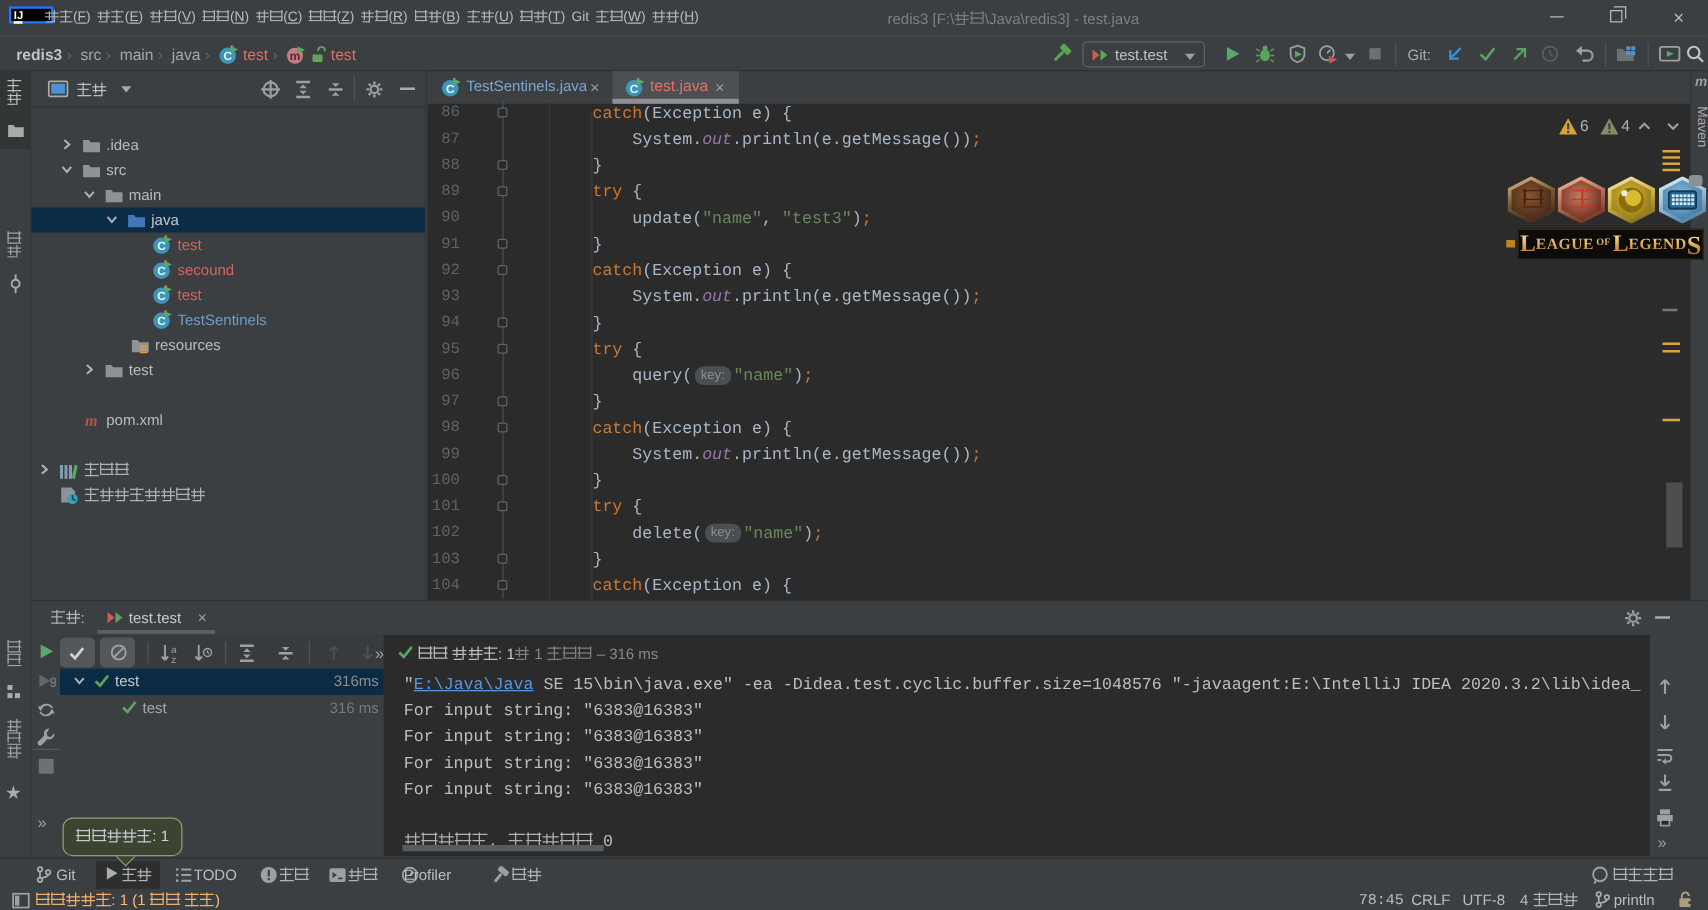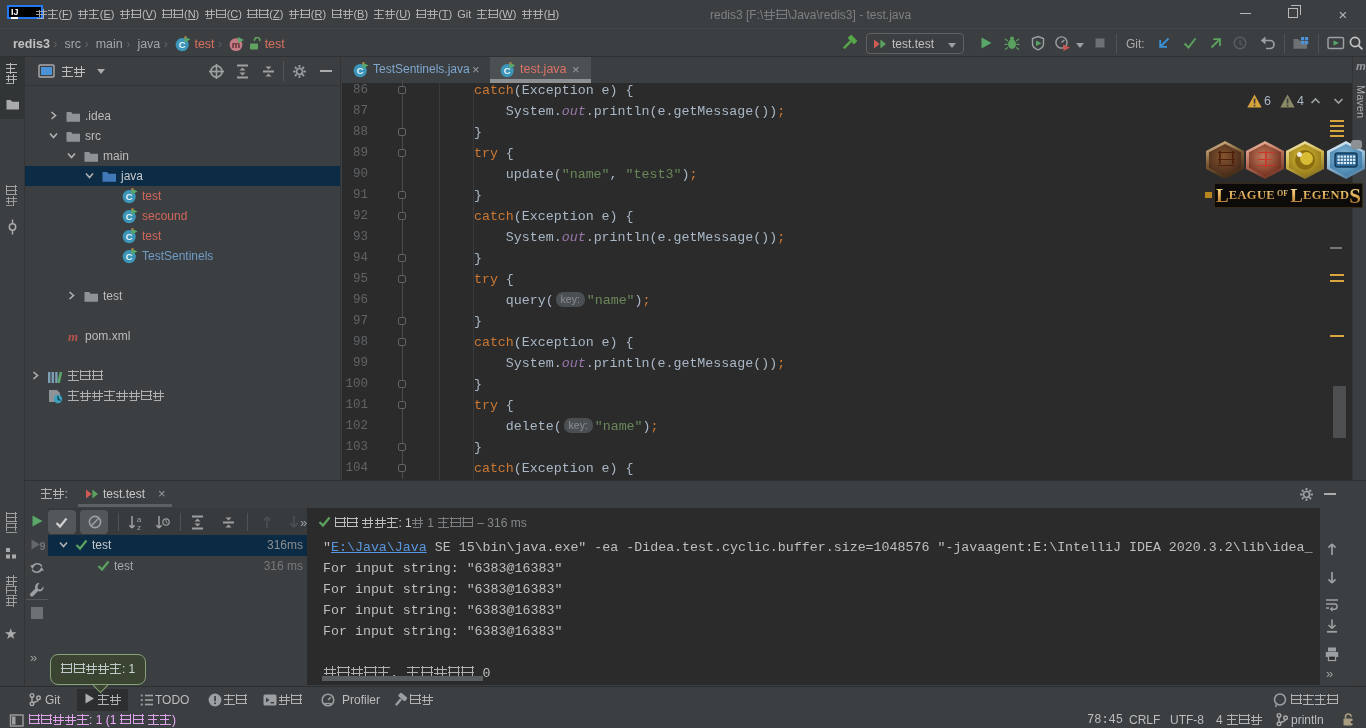--- a/index.html
+++ b/index.html
@@ -345,20 +345,33 @@
         <span class="abs" style="left:97px;top:2px">
           <svg width="16" height="16" viewBox="0 0 16 16">
             <circle cx="7.2" cy="8.6" r="6.6" fill="#3c96b9"></circle>
             <polygon points="9.5,0.5 15.5,3.5 9.5,6.5" fill="#59a869"></polygon>
             <polygon points="9.5,0.5 12,0 9.5,3" fill="#d9823f"></polygon>
             <text x="7.2" y="12" font-size="9.5" font-weight="bold" fill="#eaf4f8" text-anchor="middle" font-family="Liberation Sans">C</text>
           </svg>
         </span>
         <span class="abs" style="left:117px;top:3px"><span style="color:#6f9cc6">TestSentinels</span></span>
       </div>
+      <div class="abs" style="left:0;top:180px;width:316px;height:20px;white-space:nowrap">
+        <span class="abs" style="left:79px;top:2px">
+          <svg width="16" height="16" viewBox="0 0 16 16">
+            <path d="M1.5 13.8V4h4.6l1.5 1.8h7.4v8z" fill="#8f9296"></path>
+            <g stroke="#d5a439" stroke-width="1.3">
+              <line x1="8" y1="9" x2="14" y2="9"></line>
+              <line x1="8" y1="11.5" x2="14" y2="11.5"></line>
+              <line x1="8" y1="14" x2="14" y2="14"></line>
+            </g>
+          </svg>
+        </span>
+        <span class="abs" style="left:99px;top:3px">resources</span>
+      </div>
       <div class="abs" style="left:0;top:200px;width:316px;height:20px;white-space:nowrap">
         <span class="abs" style="left:41px;top:4px">
           <svg width="11" height="11" viewBox="0 0 11 11">
             <path d="M3.5 2L7.5 5.5L3.5 9" fill="none" stroke="#afb1b3" stroke-width="1.6"></path>
           </svg>
         </span>
         <span class="abs" style="left:58px;top:2px">
           <svg width="16" height="16" viewBox="0 0 16 16">
             <path d="M1.5 13.8V4h4.6l1.5 1.8h7.4v8z" fill="#8f9296"></path>
           </svg>
@@ -848,21 +861,21 @@
       </svg>
     </div>
     <div class="abs" style="left:278px;top:6px;"><span style="color:#bbbdbf"><b class="cj c2"></b><b class="cj c1"></b></span></div>
     <div class="abs" style="left:320px;top:5px;">
       <svg width="16" height="16" viewBox="0 0 16 16">
         <circle cx="8" cy="8" r="5.8" fill="none" stroke="#9da0a2" stroke-width="1.5"></circle>
         <path d="M8 8L10.8 5.4" stroke="#9da0a2" stroke-width="1.5" fill="none"></path>
         <path d="M4.5 11.5h7" stroke="#9da0a2" stroke-width="1.3"></path>
       </svg>
     </div>
-    <div class="abs" style="left:342px;top:6px;"><span style="color:#bbbdbf">Profiler</span></div>
+    <div class="abs" style="left:323px;top:6px;"><span style="color:#bbbdbf">Profiler</span></div>
     <div class="abs" style="left:393px;top:5px;">
       <svg width="16" height="16" viewBox="0 0 16 16">
         <g transform="rotate(40 8 7)">
           <rect x="3.5" y="2" width="9" height="4.6" rx="1.2" fill="#9da0a2"></rect>
           <rect x="7" y="6.8" width="2.3" height="8.5" rx="1.1" fill="#9da0a2"></rect>
         </g>
       </svg>
     </div>
     <div class="abs" style="left:409px;top:6px;"><span style="color:#bbbdbf"><b class="cj c1"></b><b class="cj c2"></b></span></div>
     <div class="abs" style="left:1272px;top:5px;">
@@ -873,21 +886,21 @@
     </div>
     <div class="abs" style="left:1290px;top:6px;"><span style="color:#bbbdbf"><b class="cj c1"></b><b class="cj c0"></b><b class="cj c0"></b><b class="cj c1"></b></span></div>
   </div>
 <div class="abs" style="left:0;top:712px;width:1366px;height:16px;background:#3c3f41;font-size:12px">
     <div class="abs" style="left:9px;top:1px;">
       <svg width="16" height="15" viewBox="0 0 16 15">
         <rect x="1.5" y="2" width="12.5" height="11" fill="none" stroke="#9da0a2" stroke-width="1.4"></rect>
         <rect x="3" y="3.5" width="3.5" height="8" fill="#9da0a2"></rect>
       </svg>
     </div>
-    <div class="abs" style="left:28px;top:1px;"><span style="color:#f0abfc"><b class="cj c1"></b><b class="cj c1"></b><b class="cj c2"></b><b class="cj c2"></b><b class="cj c0"></b>: 1 (1 <b class="cj c1"></b><b class="cj c1"></b> <b class="cj c0"></b><b class="cj c0"></b>)</span></div>
+    <div class="abs" style="left:28px;top:1px;"><span style="color:#fdba74"><b class="cj c1"></b><b class="cj c1"></b><b class="cj c2"></b><b class="cj c2"></b><b class="cj c0"></b>: 1 (1 <b class="cj c1"></b><b class="cj c1"></b> <b class="cj c0"></b><b class="cj c0"></b>)</span></div>
     <div class="abs" style="left:1087px;top:1px;font-family:Liberation Mono, monospace;"><span style="color:#bbbdbf">78:45</span></div>
     <div class="abs" style="left:1129px;top:1px;"><span style="color:#bbbdbf">CRLF</span></div>
     <div class="abs" style="left:1170px;top:1px;"><span style="color:#bbbdbf">UTF-8</span></div>
     <div class="abs" style="left:1216px;top:1px;"><span style="color:#bbbdbf">4 <b class="cj c0"></b><b class="cj c1"></b><b class="cj c2"></b></span></div>
     <div class="abs" style="left:1275px;top:0px;">
       <svg width="14" height="15" viewBox="0 0 14 15">
         <g stroke="#a9abad" stroke-width="1.4" fill="none">
           <circle cx="4" cy="3.4" r="1.8"></circle>
           <circle cx="4" cy="11.8" r="1.8"></circle>
           <circle cx="10.5" cy="5.8" r="1.8"></circle>

